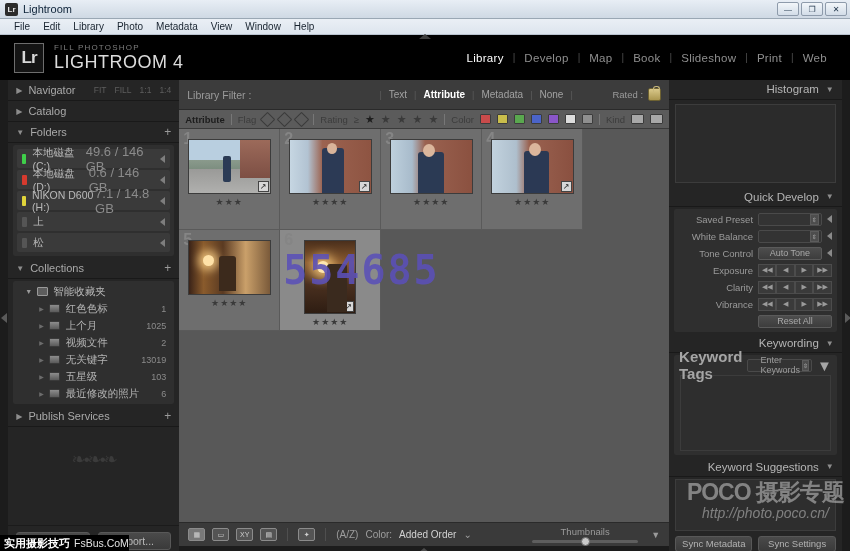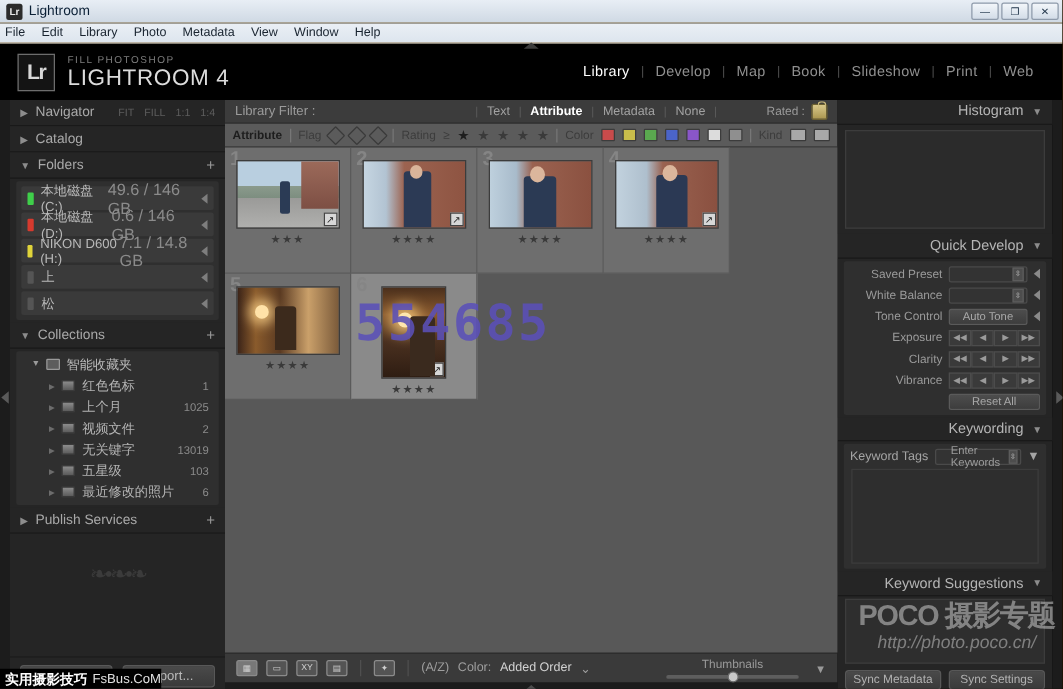--- a/index.html
+++ b/index.html
@@ -28,21 +28,21 @@
   .win-btn {
     width: 22px; height: 14px; background: linear-gradient(#f2f6fa,#d3dde8);
     border: 1px solid #8e9bab; border-radius: 2px;
     display: flex; align-items: center; justify-content: center;
     color: #22364b; font-size: 8px;
   }
 
   .menubar {
     height: 16px; background: linear-gradient(#eaeff5,#dde5ee);
     border-bottom: 1px solid #b9c3cf;
-    display: flex; align-items: center; padding-left: 4px; gap: 13px;
+    display: flex; align-items: center; padding-left: 14px; gap: 13px;
   }
   .menubar span { font-size: 10px; color: #18232f; }
 
   
   .idbar {
     height: 45px; background: #000; display: flex; align-items: center;
     padding: 0 14px; position: relative;
   }
   .lr-badge {
     width: 30px; height: 30px; border: 1px solid #6d6d6d; color: #d8d8d8;
@@ -119,21 +119,21 @@
 
   .bottombtns { height: 30px; background:#252525; display:flex; align-items:center;
     justify-content:center; gap:8px; padding: 0 8px; border-top:1px solid #1b1b1b;}
   .lrbtn {
     flex:1; height: 18px; background: linear-gradient(#4a4a4a,#3a3a3a);
     border: 1px solid #585858; border-radius: 3px; color:#b9b9b9;
     font-size:10.5px; display:flex; align-items:center; justify-content:center;
   }
 
   
-  .filterbar { height: 19px; background: #3c3c3c; display:flex; align-items:center;
+  .filterbar { height: 30px; background: #3c3c3c; display:flex; align-items:center;
     padding: 0 8px; border-bottom: 1px solid #2a2a2a; }
   .filterbar .lbl { color:#9b9b9b; font-size:10.5px; }
   .ftabs { margin-left: 128px; display:flex; align-items:center; gap:0; }
   .ftab { font-size:10px; color:#a2a2a2; padding: 0 7px; }
   .ftab.active { color:#fff; font-weight: bold; }
   .fsep { color:#5c5c5c; font-size:9px; }
   .rated { margin-left:auto; display:flex; align-items:center; gap:5px; color:#9b9b9b; font-size:9.5px;}
   .lockicon { width:13px;height:13px;background:linear-gradient(#d9c88a,#ab9750);
     border:1px solid #6e6232; border-radius:2px; position:relative;}
   .lockicon:after{content:'';position:absolute;top:-3px;left:4px;width:5px;height:5px;
@@ -239,21 +239,21 @@
     font-size:6px;color:#bbb; display:flex;align-items:center;justify-content:center;}
   .qd-tri { width:0;height:0;border-top:4px solid transparent;border-bottom:4px solid transparent;
     border-right:5px solid #8a8a8a;}
   .qd-btn { flex:1;height:13px;background:linear-gradient(#4d4d4d,#3d3d3d);
     border:1px solid #5a5a5a;border-radius:2px;color:#a9a9a9;font-size:9px;
     display:flex;align-items:center;justify-content:center;}
   .arrowgroup { flex:1; display:flex; height:13px; }
   .ag { flex:1; background:#3a3a3a; border:1px solid #4c4c4c; color:#9a9a9a;
     font-size:7px; display:flex;align-items:center;justify-content:center;}
   .kwrow { display:flex; align-items:center; height:16px; padding:0 5px; gap:5px;}
-  .kw-lbl { color:#a5a5a5; font-size:10px; }
+  .kw-lbl { color:#a5a5a5; font-size:15px;font-weight:bold; }
   .kw-field { flex:1; height:13px; background:#333; border:1px solid #4a4a4a;
     border-radius:2px; color:#9c9c9c; font-size:9px; display:flex;align-items:center;
     padding-left:12px; justify-content:space-between; padding-right:2px;}
   .kw-area { height: 76px; margin:2px 6px; background:#2e2e2e; border:1px solid #3c3c3c;}
   .ks-area { height: 56px; margin:2px 6px; background:#2e2e2e; border:1px solid #3c3c3c;}
   .syncrow { display:flex; gap:6px; padding: 3px 6px; }
   .syncbtn { flex:1;height:16px;background:linear-gradient(#4a4a4a,#3a3a3a);
     border:1px solid #585858;border-radius:3px;color:#b2b2b2;font-size:9.5px;
     display:flex;align-items:center;justify-content:center;}
 

